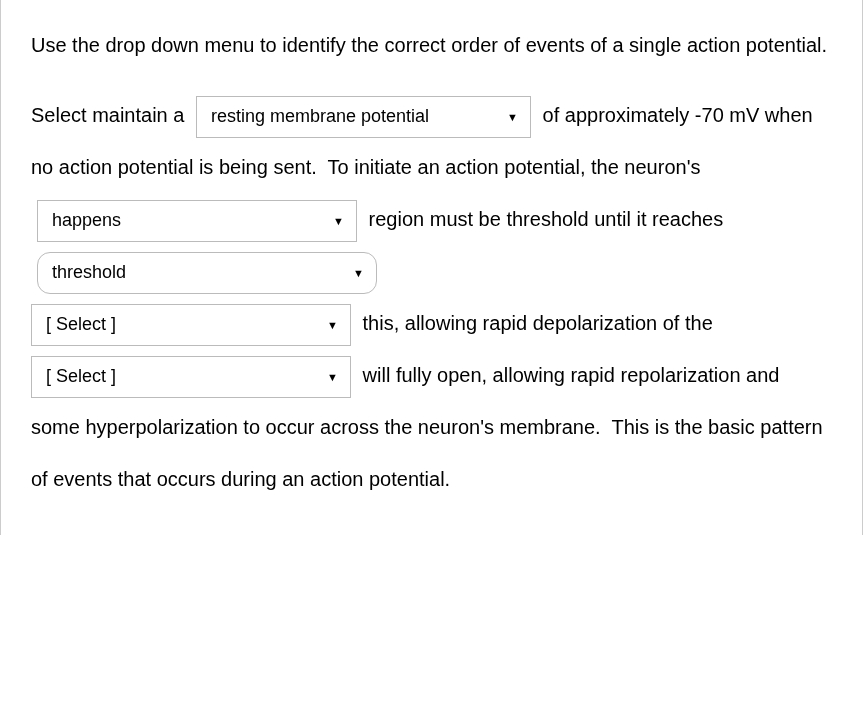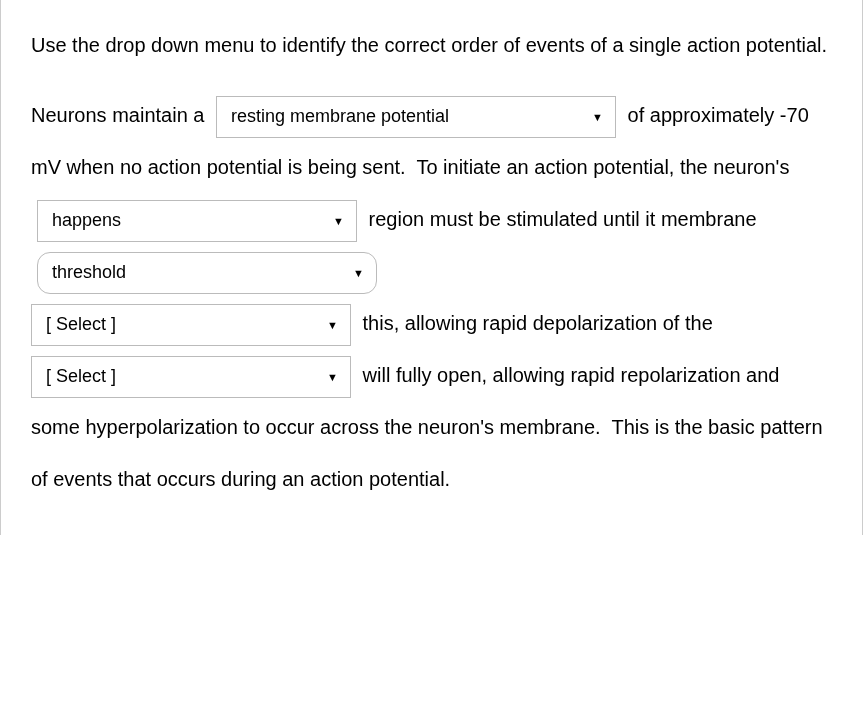--- a/index.html
+++ b/index.html
@@ -41,43 +41,43 @@
     }
     .dropdown .dd-label {
       flex: 1;
       text-align: left;
     }
     .dropdown .caret {
       font-size: 11px;
       color: #000;
       margin-left: 14px;
     }
-    .dd-1 { width: 400px; }
+    .dd-1 { width: 335px; }
     .dd-2 { width: 320px; }
     .dd-3 { width: 340px; border-radius: 13px; }
     .dd-4 { width: 320px; margin-left: 0; }
     .dd-5 { width: 320px; margin-left: 0; }
   </style>
 </head>
 <body>
 
 <div class="instruction">Use the drop down menu to identify the correct order of events of a single action potential.</div>
 
 <div class="content">
-  <span>Neurons maintain a</span>
+  <span>Select maintain a</span>
   <span class="dropdown dd-1">
     <span class="dd-label">resting membrane potential</span>
     <span class="caret">▼</span>
   </span>
   <span>of approximately -70 mV when no action potential is being sent.&nbsp; To initiate an action potential, the neuron's</span>
   <span class="dropdown dd-2">
     <span class="dd-label">happens</span>
     <span class="caret">▼</span>
   </span>
-  <span>region must be stimulated until it membrane</span>
+  <span>region must be threshold until it reaches</span>
   <span class="dropdown dd-3">
     <span class="dd-label">threshold</span>
     <span class="caret">▼</span>
   </span>
   <br>
   <span class="dropdown dd-4">
     <span class="dd-label">[ Select ]</span>
     <span class="caret">▼</span>
   </span>
   <span>this, allowing rapid depolarization of the</span>

